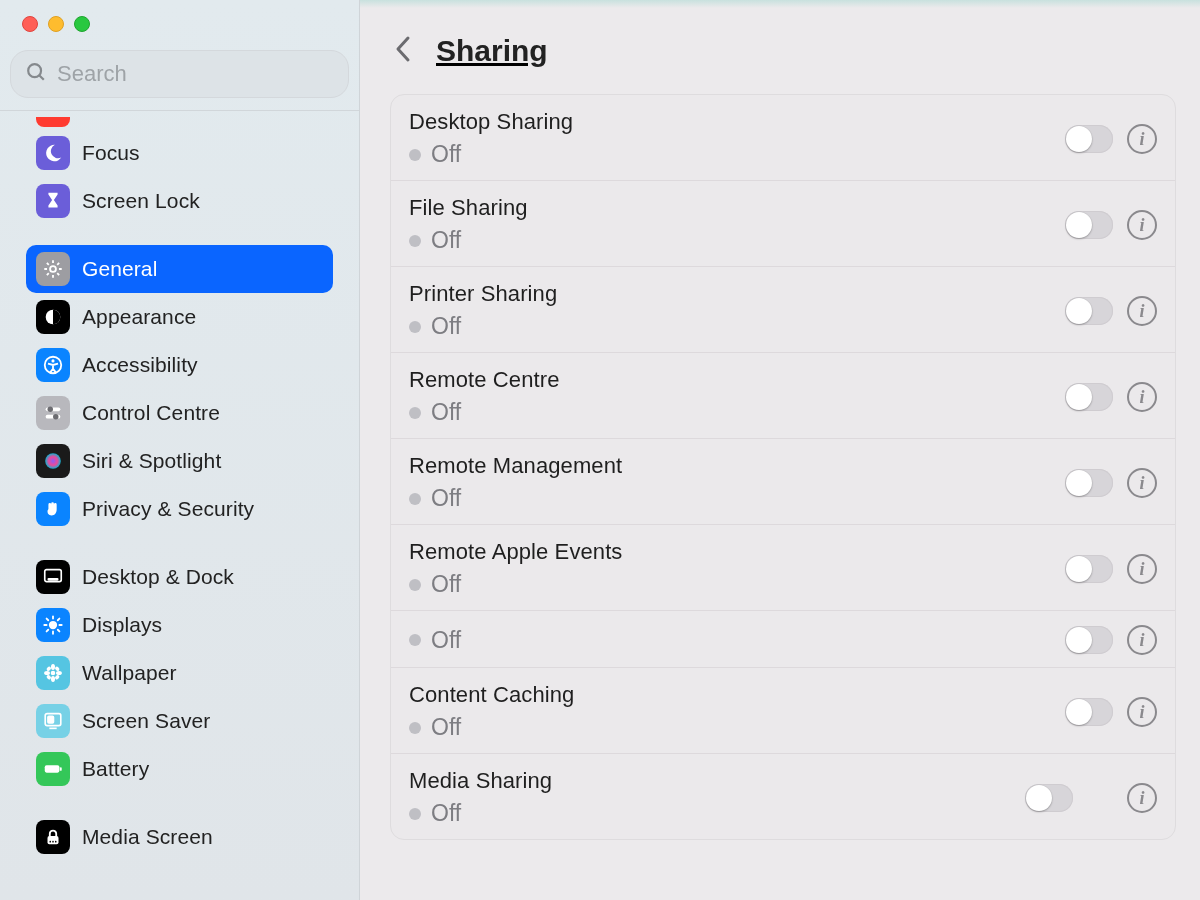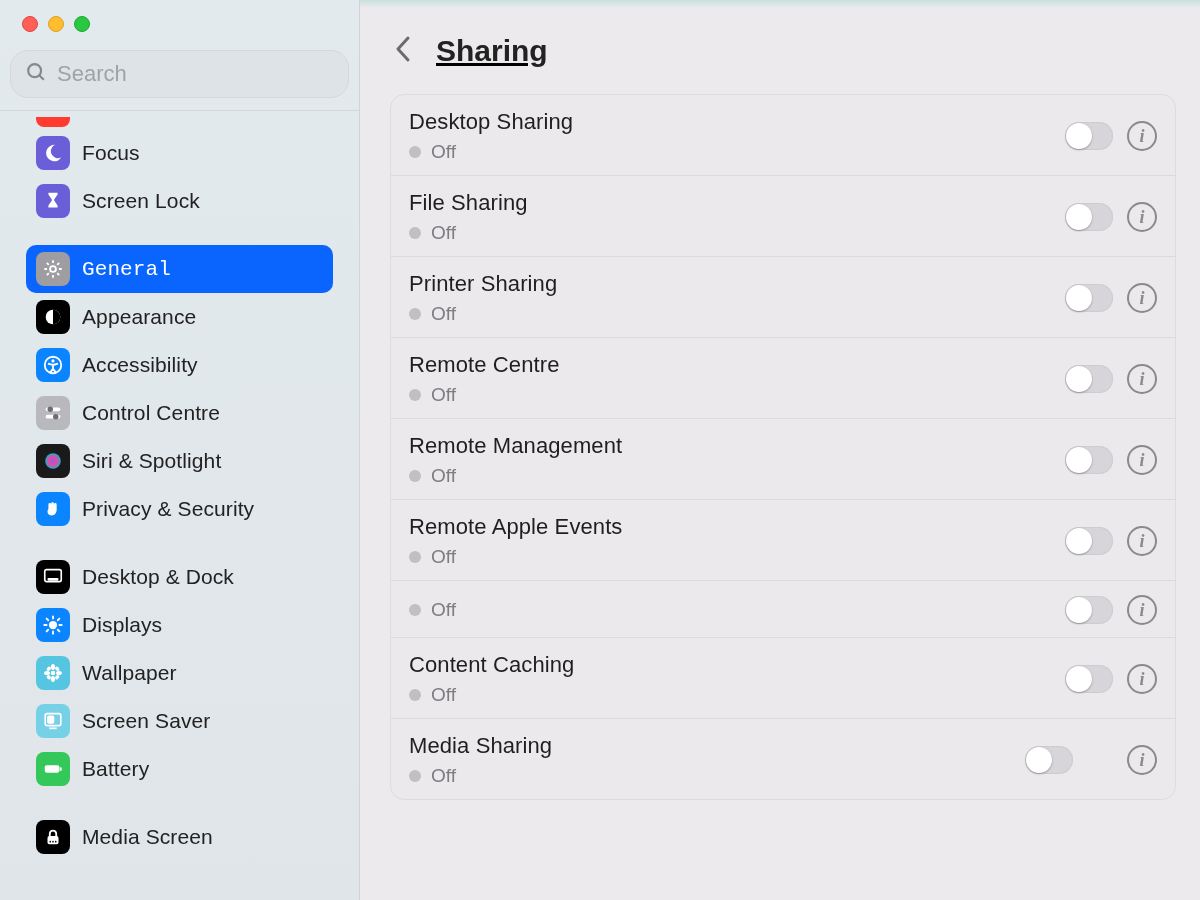--- a/index.html
+++ b/index.html
@@ -80,21 +80,21 @@
     display: flex; align-items: center; justify-content: center;
     flex-shrink: 0;
   }
   .nav-item .icon-box svg { width: 22px; height: 22px; }
   .nav-item .label {
     font-size: 21px;
     color: #222;
     font-weight: 450;
     letter-spacing: 0.1px;
   }
-  .nav-item.selected .label { color: #fff; font-family: Liberation Mono, monospace; }
+  .nav-item.selected .label { color: #fff; }
 
   
   .partial-top {
     height: 10px;
     margin: 2px 10px 2px 10px;
     border-radius: 0 0 8px 8px;
     background: #ff3b30;
     width: 34px;
   }
 
@@ -143,21 +143,21 @@
   .row:last-child { border-bottom: none; gap: 40px; }
   .row-left { flex: 1; display: flex; flex-direction: column; gap: 6px; }
   .row-title {
     font-size: 22px;
     color: #1f1f1f;
     font-weight: 430;
     letter-spacing: 0.1px;
   }
   .row-status {
     display: flex; align-items: center; gap: 10px;
-    font-size: 19px; color: #7d7d82;
+    font-size: 23px; color: #7d7d82;
   }
   .status-dot {
     width: 12px; height: 12px; border-radius: 50%;
     background: #bfbfc4;
   }
 
   .toggle {
     width: 48px; height: 28px;
     background: #d7d5d9;
     border-radius: 20px;

